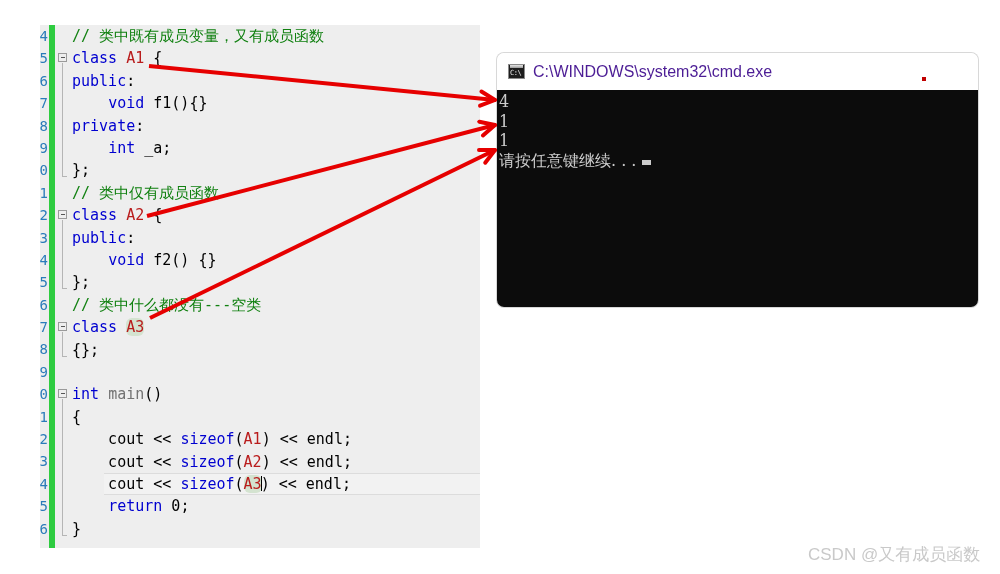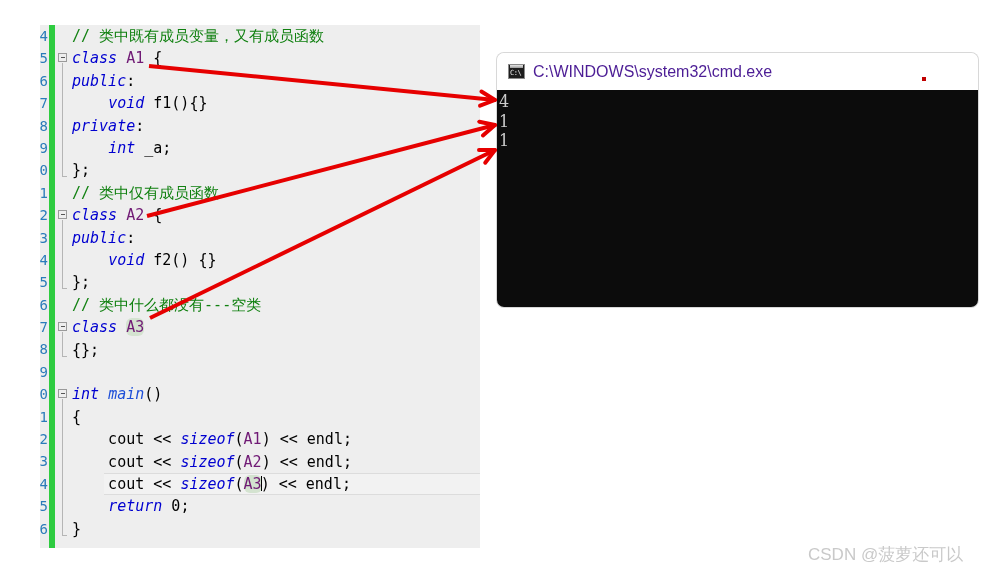--- a/index.html
+++ b/index.html
@@ -103,23 +103,23 @@
     right: 0;
     height: 523px;
     font-family: "DejaVu Sans Mono", monospace;
     font-size: 15px;
     line-height: 22.4px;
     white-space: pre;
     color: #000000;
   }
   .cl { height: 22.4px; line-height: 22.4px; white-space: pre; }
   .cmt { color: #108010; }
-  .kw  { color: #0000d0; font-style: italic; }
-  .typ { color: #701a75; }
-  .fn  { color: #1d4ed8; font-style: italic; }
+  .kw  { color: #0000d0; }
+  .typ { color: #b91c1c; }
+  .fn  { color: #737373; }
   .num { color: #000000; }
   .plain { color: #000000; }
   .hl-ident {
     background: #d4e3d0;
     border-radius: 6px;
   }
   .cur-line {
     position: absolute;
     left: 32px;
     right: 0px;
@@ -301,21 +301,21 @@
   <div id="console-titlebar">
     <span id="console-icon">
       <span class="bar"></span>
       <span class="prompt">C:\</span>
     </span>
     <span id="console-title-text">C:\WINDOWS\system32\cmd.exe</span>
   </div>
   <span id="console-reddot"></span>
 
   <div id="console-body">
-    <div id="console-text"><div>4</div><div>1</div><div>1</div></div>
+    <div id="console-text"><div>4</div><div>1</div><div>1</div><div>请按任意键继续. . .<span id="console-caret"></span></div></div>
   </div>
 
 </div>
 
 <svg id="arrow-layer" width="1000" height="574" viewBox="0 0 1000 574">
     <g>
       <line x1="149" y1="66" x2="495" y2="100" stroke="#e60000" stroke-width="4"></line>
       <line x1="495" y1="100" x2="481.42653588181054" y2="91.52880930257005" stroke="#e60000" stroke-width="4" stroke-linecap="round"></line>
       <line x1="495" y1="100" x2="480.0372287992118" y2="105.66705196666335" stroke="#e60000" stroke-width="4" stroke-linecap="round"></line>
     </g>
@@ -324,13 +324,13 @@
       <line x1="495" y1="125" x2="479.33253007633516" y2="121.75494434700137" stroke="#e60000" stroke-width="4" stroke-linecap="round"></line>
       <line x1="495" y1="125" x2="482.92655938200477" y2="135.49914432912237" stroke="#e60000" stroke-width="4" stroke-linecap="round"></line>
     </g>
     <g>
       <line x1="150" y1="318" x2="495" y2="150" stroke="#e60000" stroke-width="4"></line>
       <line x1="495" y1="150" x2="479.00037444935583" y2="149.89053658522457" stroke="#e60000" stroke-width="4" stroke-linecap="round"></line>
       <line x1="495" y1="150" x2="485.22001507254197" y2="162.66301286498174" stroke="#e60000" stroke-width="4" stroke-linecap="round"></line>
     </g>
   </svg>
 
-<div id="watermark">CSDN @菠萝还可以</div>
+<div id="watermark">CSDN @又有成员函数</div>
 
 </body></html>

